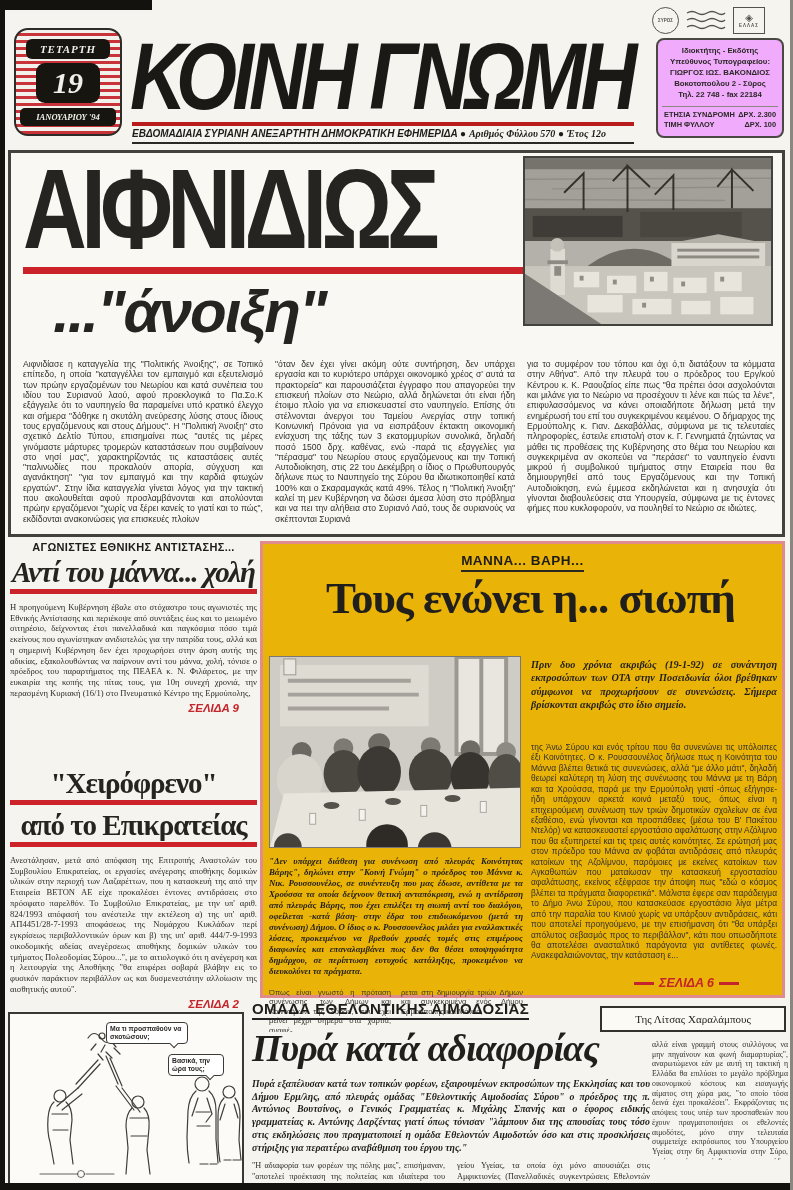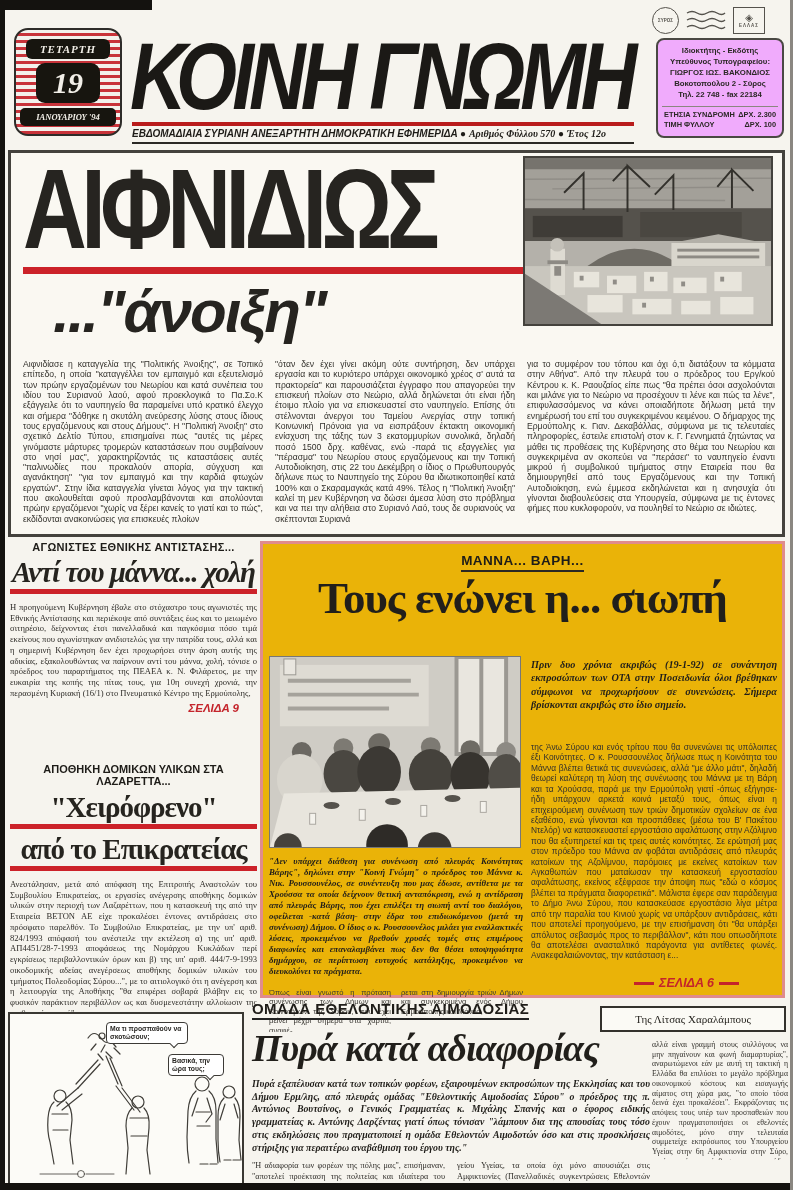--- a/index.html
+++ b/index.html
@@ -100,21 +100,21 @@
   .art-b .serif-body { margin-top:8px; font-size:8.6px; line-height:1.25; }
 
   
   .feature {
     position:absolute; left:260px; top:541px; width:525px; height:457px;
     border:3px solid #e08c8c; background:#eab308;
   }
   .feature .kicker { position:absolute; top:7px; left:0; width:100%; }
   .feature .kicker span { display:inline-block; border-bottom:2.5px solid #2a2824; padding-bottom:2px;
     font-size:13.5px; letter-spacing:0.5px; }
-  .feature h1 { position:absolute; top:28px; left:0; width:100%; text-align:center;
+  .feature h1 { position:absolute; top:28px; left:8px; width:100%; text-align:center;
     font-family:"Liberation Serif",serif; font-size:45px; font-weight:bold; letter-spacing:-1px; color:#211f1b; }
   .feat-photo { position:absolute; left:6px; top:112px; width:254px; }
   .feat-photo svg { display:block; width:252px; height:192px; border:1px solid #777; }
   .feat-intro { position:absolute; left:268px; top:114px; width:246px;
     font-family:"Liberation Serif",serif; font-weight:bold; font-style:italic;
     font-size:10.2px; line-height:1.3; text-align:justify; color:#201e1a; }
   .feat-bodyR { position:absolute; left:268px; top:198px; width:246px; height:256px; overflow:hidden;
     font-size:8.4px; line-height:1.24; text-align:justify; color:#33312c; }
   .feat-quote { position:absolute; left:6px; top:312px; width:254px; height:130px; overflow:hidden;
     font-family:"Liberation Serif",serif; font-weight:bold; font-style:italic;
@@ -275,21 +275,20 @@
 
   <div class="art-a">
     <div class="kicker">ΑΓΩΝΙΣΤΕΣ ΕΘΝΙΚΗΣ ΑΝΤΙΣΤΑΣΗΣ...</div>
     <h2>Αντί του μάννα... χολή</h2>
     <div class="red-rule"></div>
     <div class="serif-body">Η προηγούμενη Κυβέρνηση έβαλε στο στόχαστρο τους αγωνιστές της Εθνικής Αντίστασης και περιέκοψε από συντάξεις έως και το μειωμένο σιτηρέσιο, δείχνοντας έτσι πανελλαδικά και παγκόσμια πόσο τιμά εκείνους που αγωνίστηκαν ανιδιοτελώς για την πατρίδα τους, αλλά και η σημερινή Κυβέρνηση δεν έχει προχωρήσει στην άρση αυτής της αδικίας, εξακολουθώντας να παίρνουν αντί του μάννα, χολή, τόνισε ο πρόεδρος του παραρτήματος της ΠΕΑΕΑ κ. Ν. Φιλάρετος, με την ευκαιρία της κοπής της πίτας τους, για 10η συνεχή χρονιά, την περασμένη Κυριακή (16/1) στο Πνευματικό Κέντρο της Ερμούπολης,</div>
     <div class="page-ref">ΣΕΛΙΔΑ 9</div>
   </div>
 
   <div class="art-b">
-    <div class="kicker">ΑΠΟΘΗΚΗ ΔΟΜΙΚΩΝ ΥΛΙΚΩΝ ΣΤΑ ΛΑΖΑΡΕΤΤΑ...</div>
     <h2>"Χειρόφρενο"</h2>
     <div class="red-rule"></div>
     <h2>από το Επικρατείας</h2>
     <div class="red-rule"></div>
     <div class="serif-body">Ανεστάλησαν, μετά από απόφαση της Επιτροπής Αναστολών του Συμβουλίου Επικρατείας, οι εργασίες ανέγερσης αποθήκης δομικών υλικών στην περιοχή των Λαζαρέττων, που η κατασκευή της από την Εταιρεία ΒΕΤΟΝ ΑΕ είχε προκαλέσει έντονες αντιδράσεις στο πρόσφατο παρελθόν. Το Συμβούλιο Επικρατείας, με την υπ' αριθ. 824/1993 απόφασή του ανέστειλε την εκτέλεση α) της υπ' αριθ. ΑΠ4451/28-7-1993 αποφάσεως της Νομάρχου Κυκλάδων περί εγκρίσεως περιβαλλοντικών όρων και β) της υπ' αριθ. 444/7-9-1993 οικοδομικής αδείας ανεγέρσεως αποθήκης δομικών υλικών του τμήματος Πολεοδομίας Σύρου...", με το αιτιολογικό ότι η ανέγερση και η λειτουργία της Αποθήκης "θα επιφέρει σοβαρά βλάβην εις το φυσικόν παράκτιον περιβάλλον ως και δυσμενεστάτην αλλοίωσιν της αισθητικής αυτού".</div>
     <div class="page-ref">ΣΕΛΙΔΑ 2</div>
   </div>
 
   <div class="feature">
     <div class="kicker">

